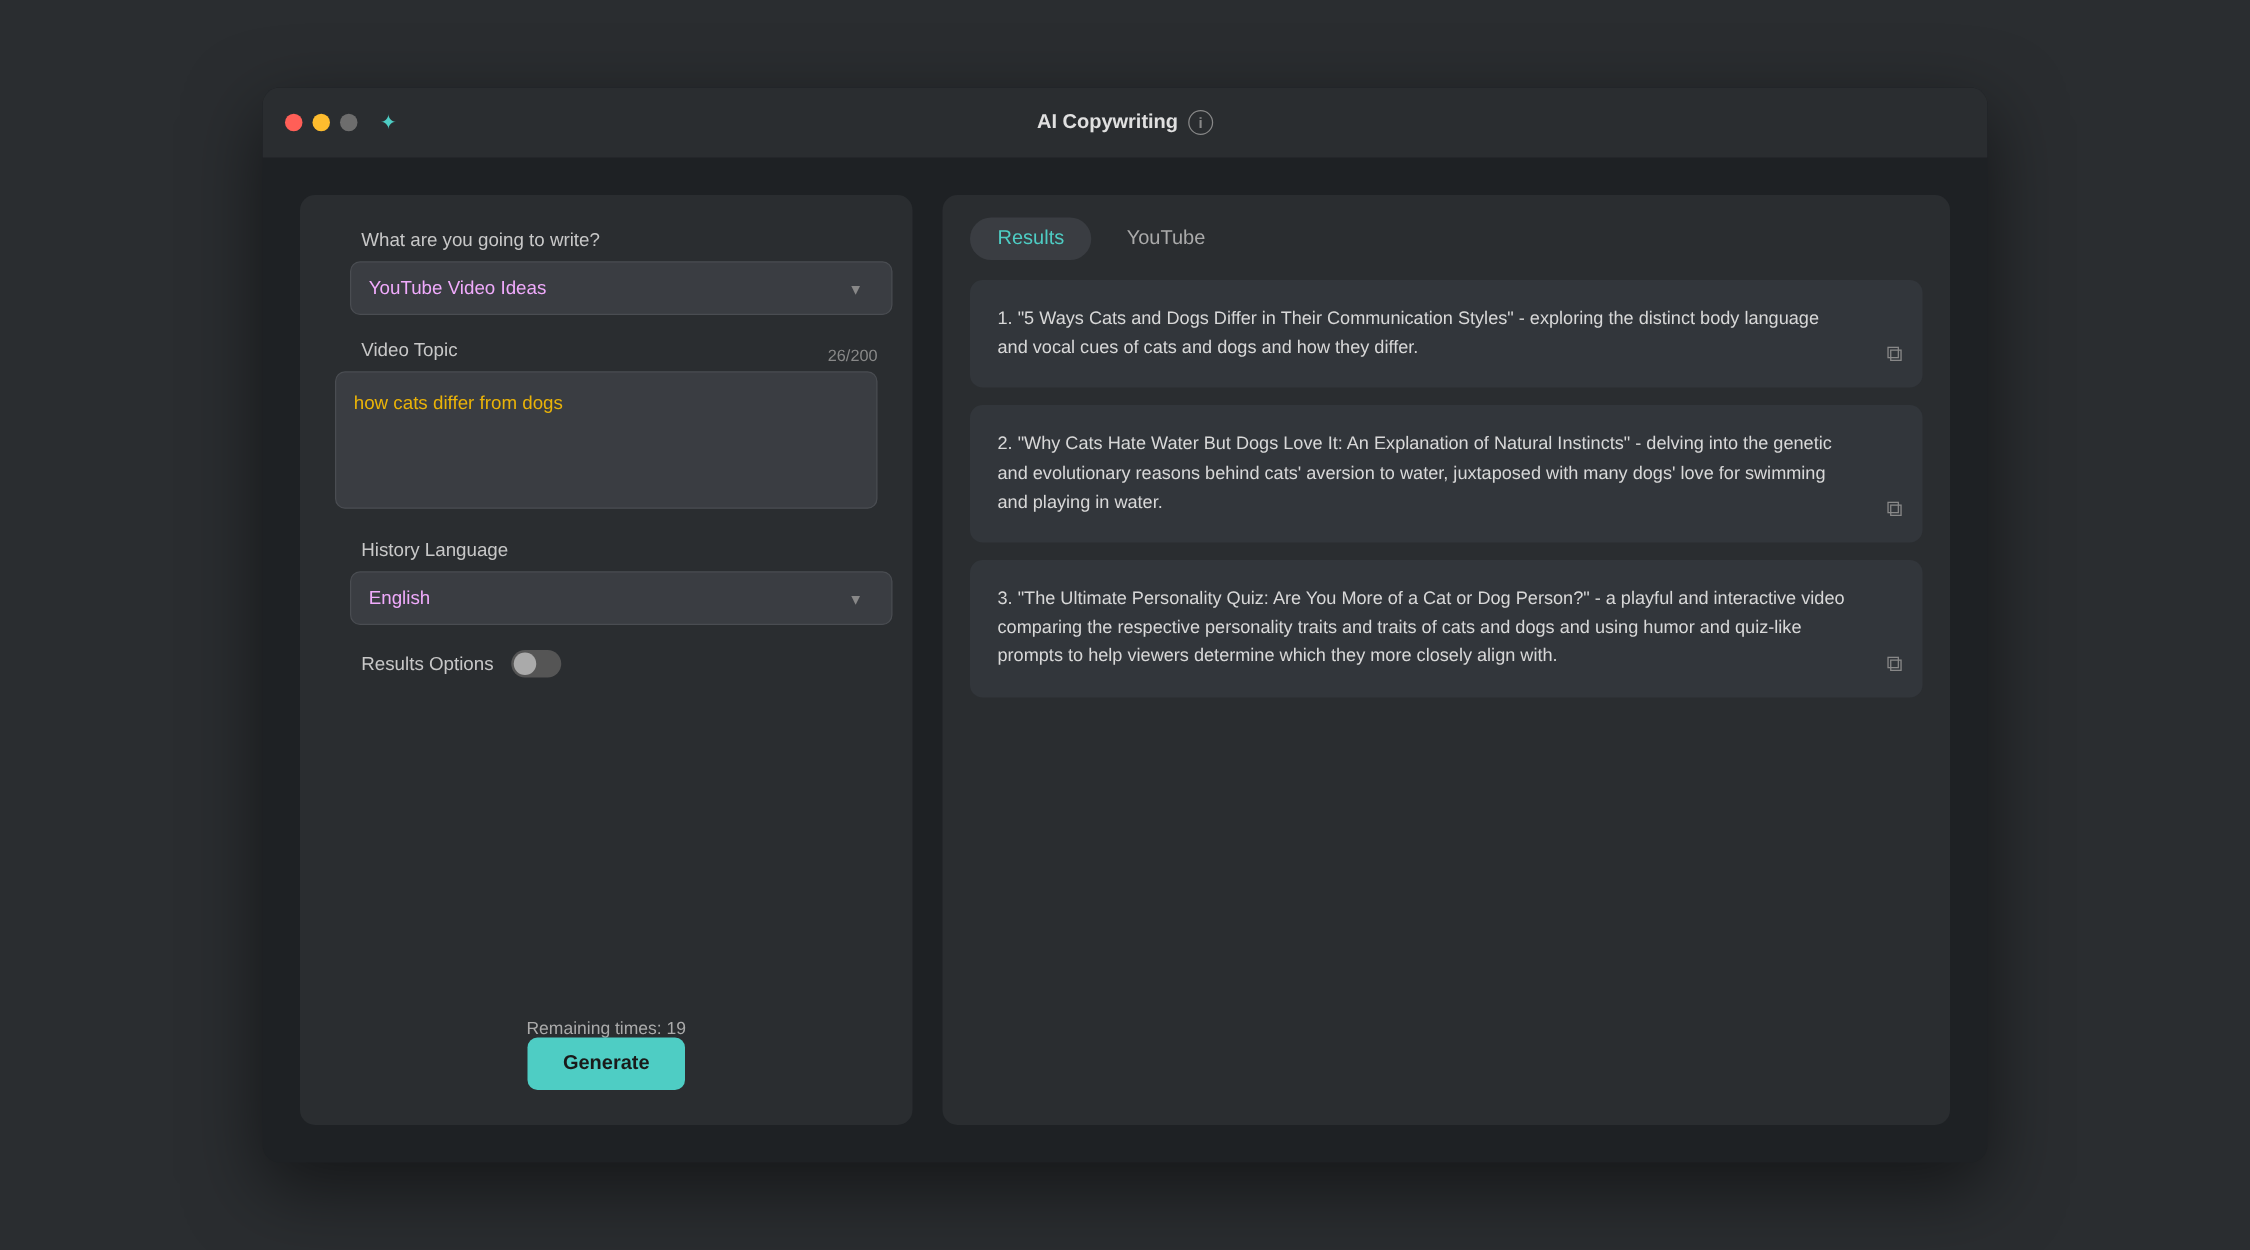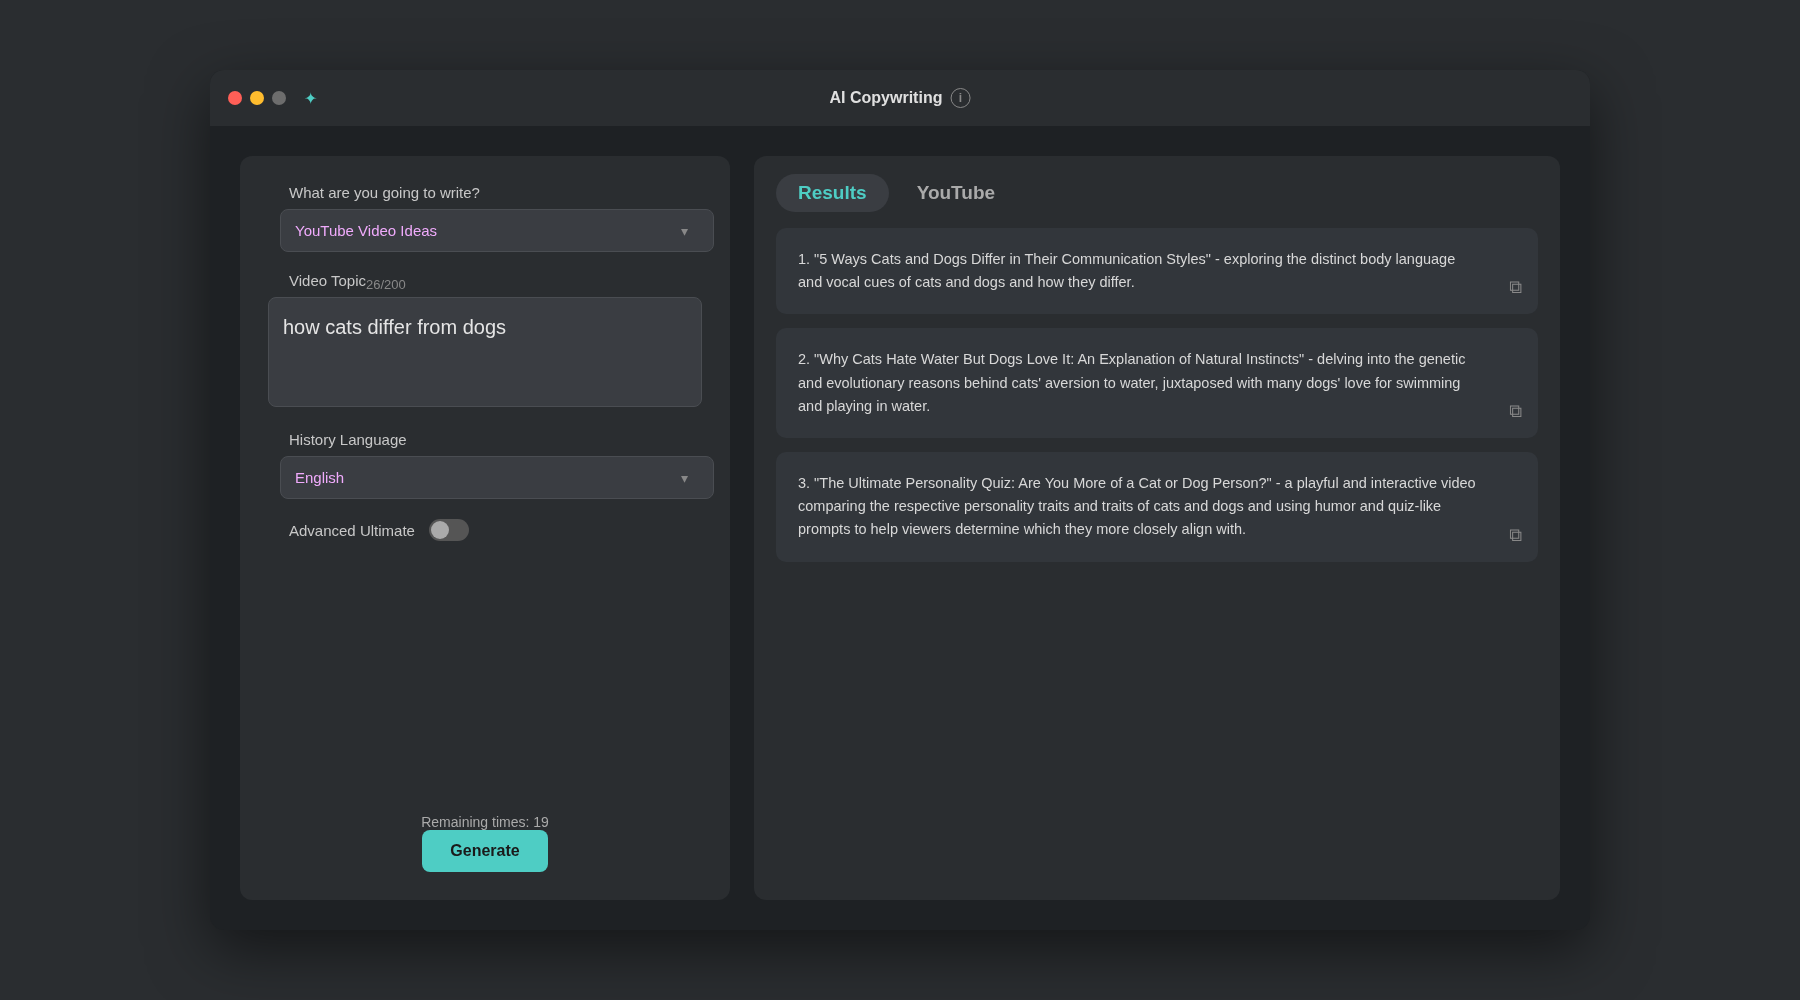--- a/index.html
+++ b/index.html
@@ -111,20 +111,21 @@
       margin-left: 21px;
     }
 
     .char-count {
       color: #888;
       font-size: 13px;
     }
 
     .label-row {
       display: flex;
+      justify-content: space-between;
       align-items: center;
     }
 
     .select-wrapper {
       position: relative;
     }
 
     .styled-select {
       width: 100%;
       background-color: #3a3d42;
@@ -147,22 +148,22 @@
       color: #888;
       pointer-events: none;
       font-size: 14px;
     }
 
     .textarea-field {
       width: 100%;
       background-color: #3a3d42;
       border: 1px solid #4a4d52;
       border-radius: 8px;
-      color: #e5e5e5;
-      font-size: 20px;
+      color: #eab308;
+      font-size: 15px;
       padding: 14px;
       resize: none;
       height: 110px;
       outline: none;
       font-family: inherit;
       line-height: 1.5;
     }
 
     
     .advanced-row {
@@ -229,22 +230,22 @@
     .tabs-row {
       display: flex;
       gap: 6px;
       padding: 18px 22px 0;
       flex-shrink: 0;
     }
 
     .tab {
       padding: 8px 22px;
       border-radius: 20px;
-      font-size: 19px;
-      font-weight: 700;
+      font-size: 16px;
+      font-weight: 400;
       cursor: pointer;
       text-align: center;
     }
 
     .tab.active {
       background-color: #3a3d42;
       color: #4ecdc4;
     }
 
     .tab.inactive {
@@ -348,21 +349,21 @@
             <option>Spanish</option>
             <option>French</option>
             <option>German</option>
             <option>Chinese</option>
           </select>
           <span class="chevron-icon">▾</span>
         </div>
       </div>
 
       <div class="advanced-row">
-        <span class="section-label" style="margin-bottom:0">Advanced Ultimate</span>
+        <span class="section-label" style="margin-bottom:0">Results Options</span>
         <div class="toggle-track">
           <div class="toggle-thumb"></div>
         </div>
       </div>
 
       <div class="footer-row">
         <span class="remaining-text">Remaining times: 19</span>
         <button class="generate-btn">Generate</button>
       </div>
 

